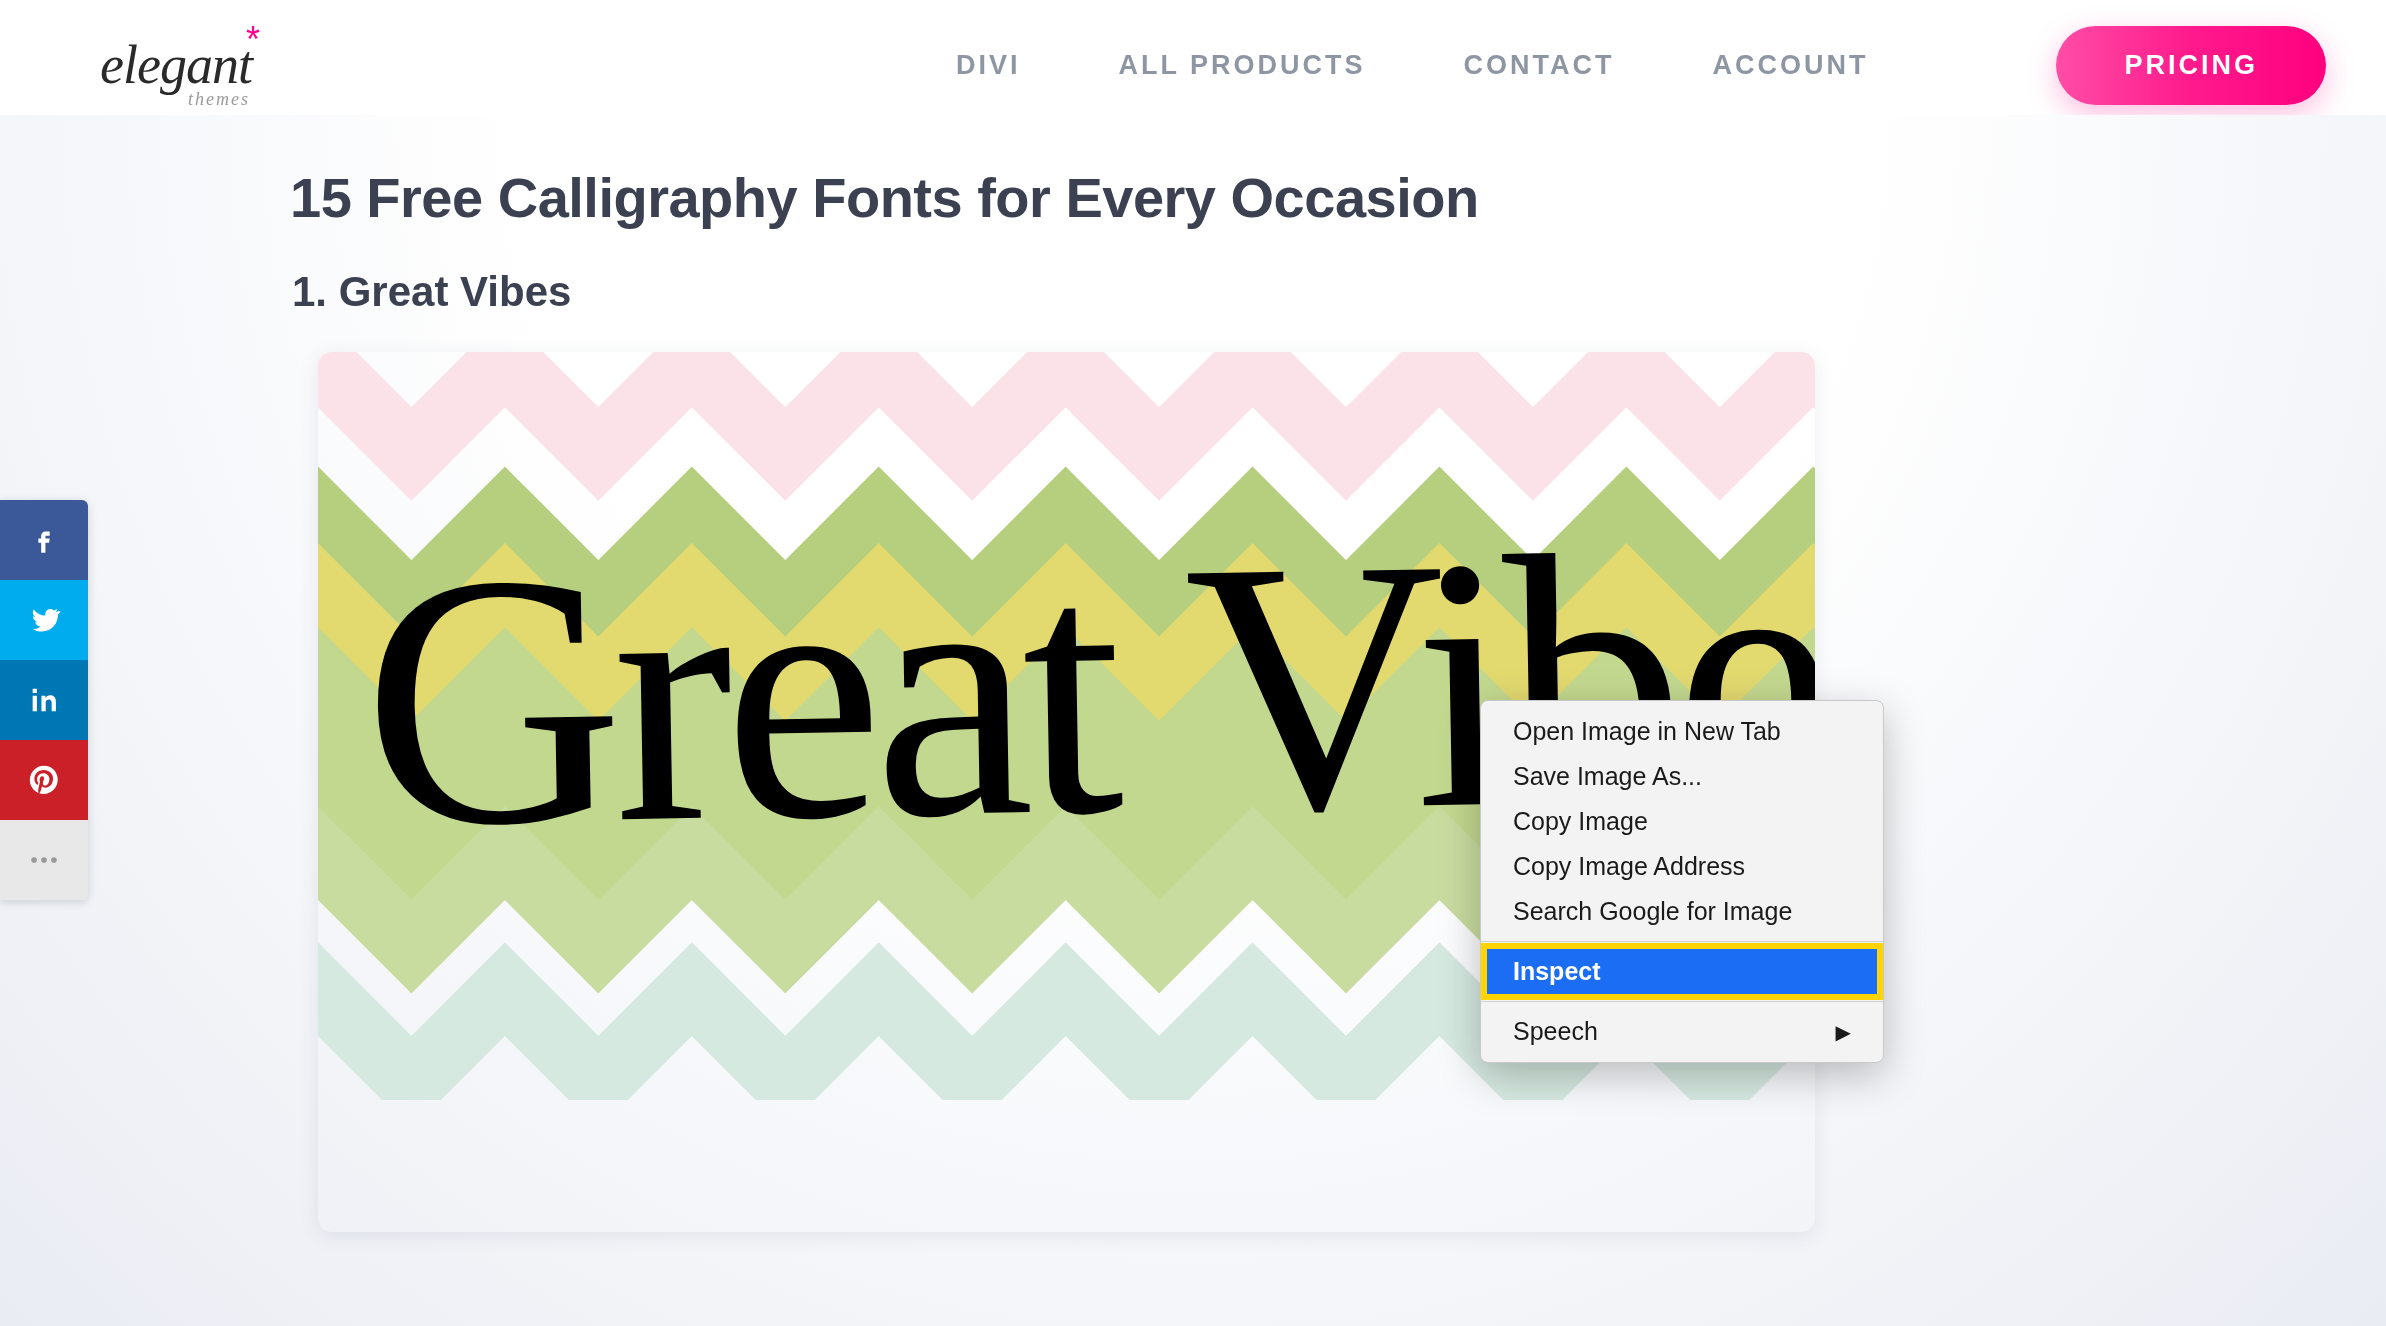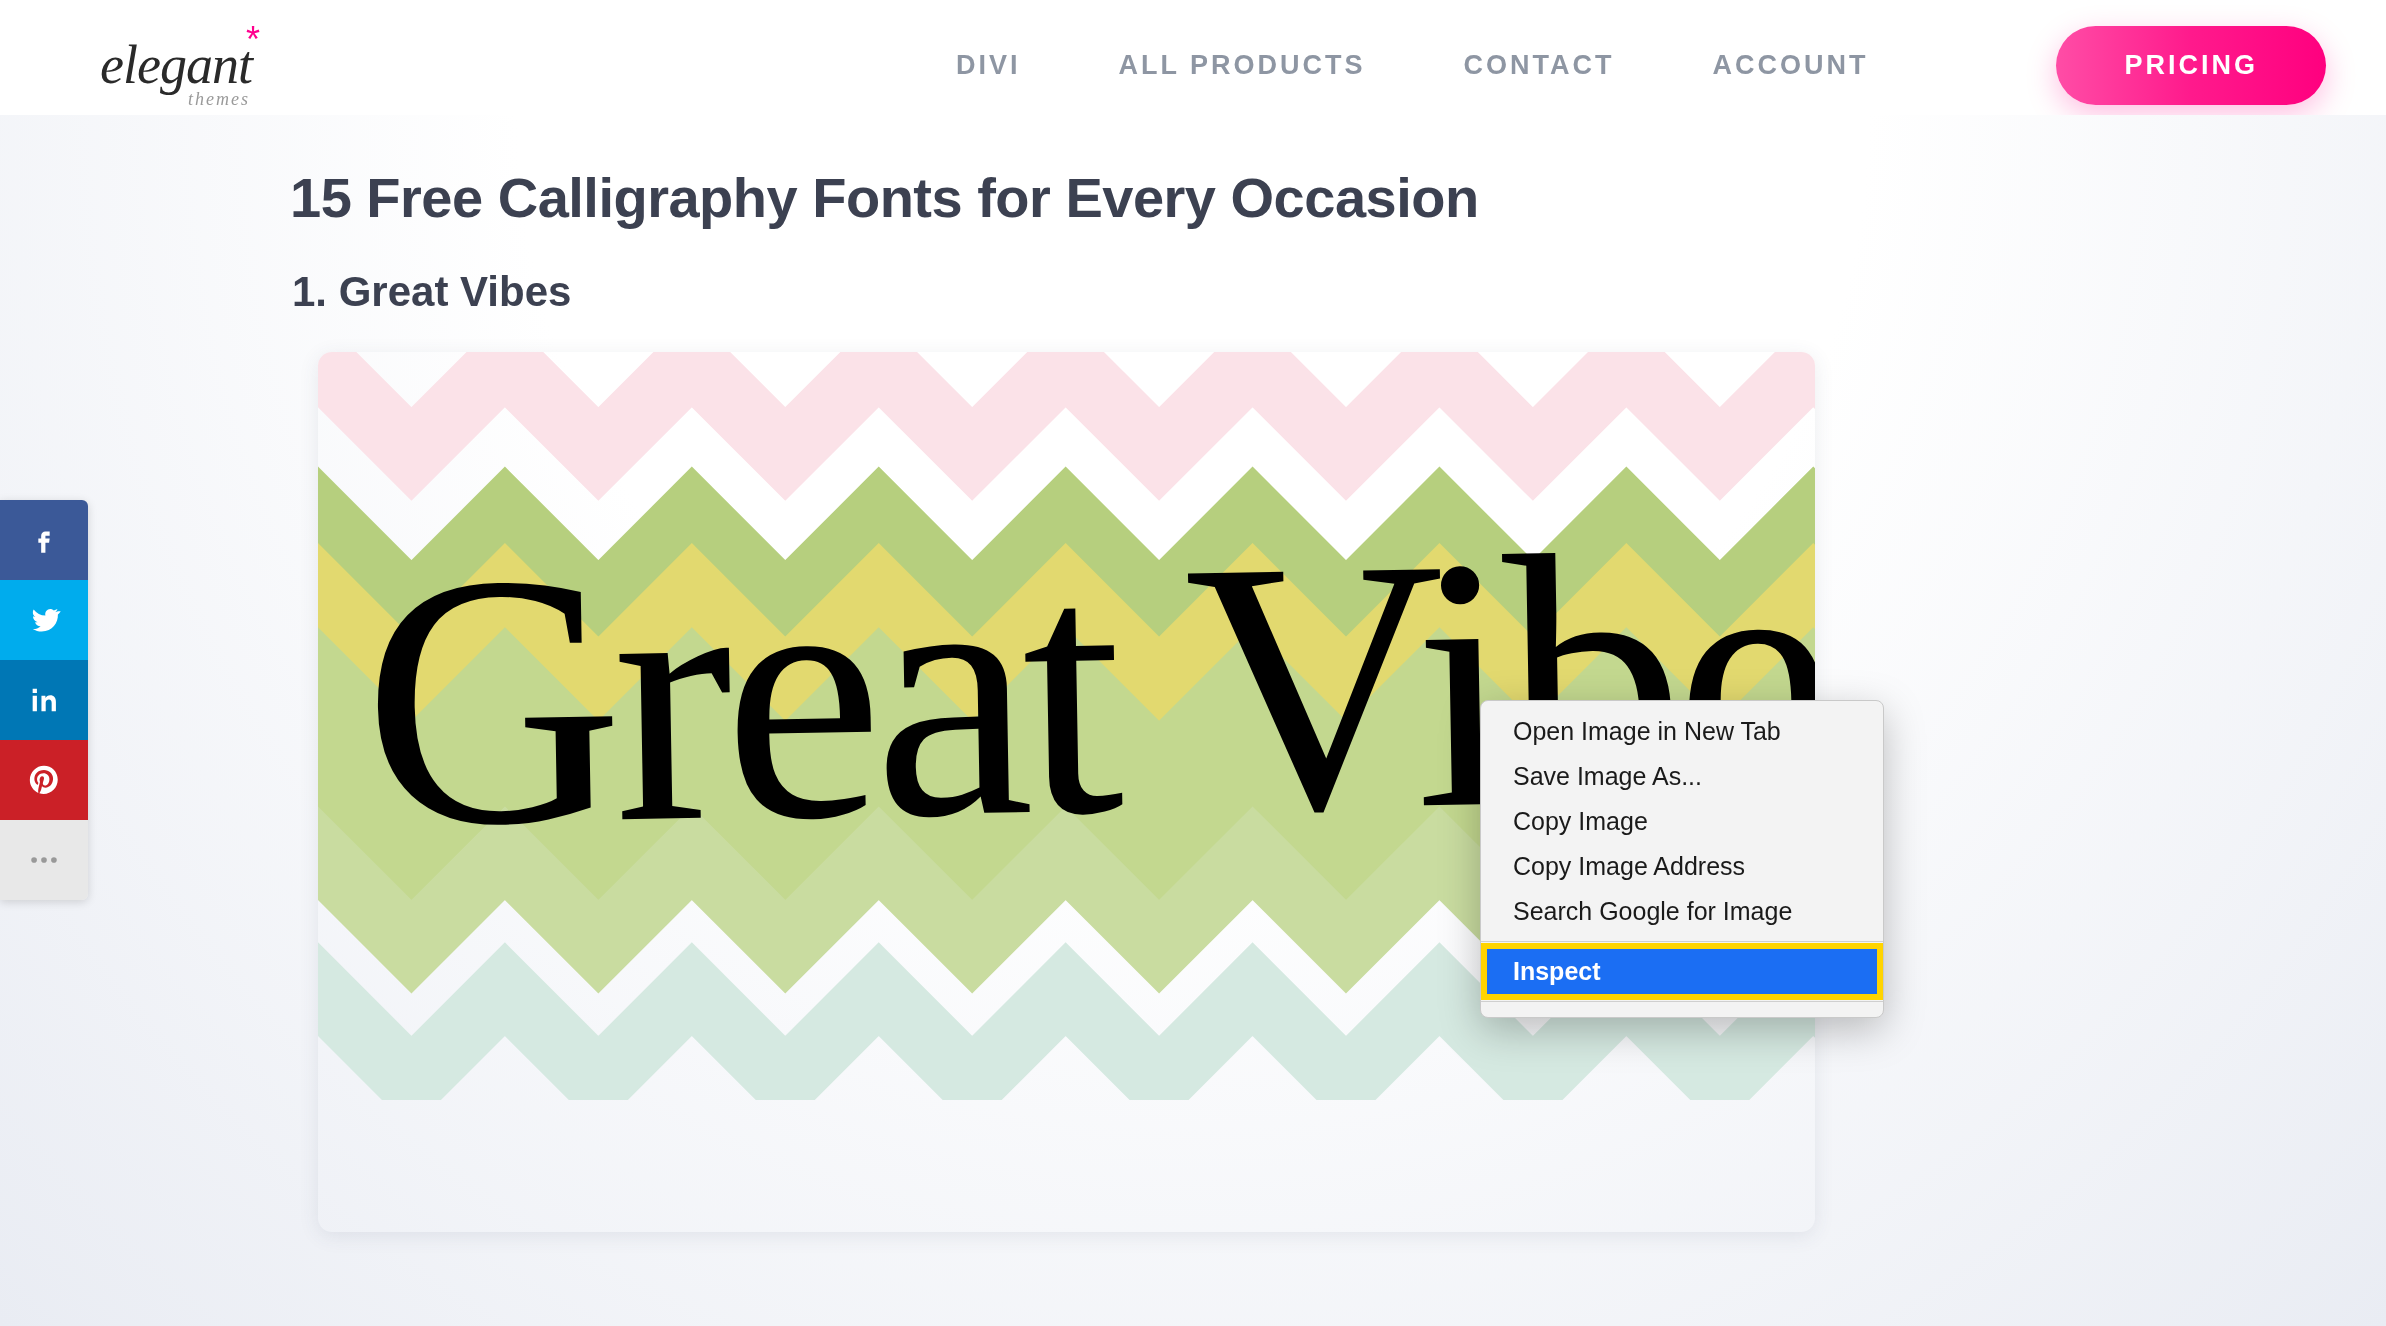--- a/index.html
+++ b/index.html
@@ -290,13 +290,17 @@
   <div class="ctx-item hoverable">Open Image in New Tab</div>
   <div class="ctx-item hoverable">Save Image As...</div>
   <div class="ctx-item hoverable">Copy Image</div>
   <div class="ctx-item hoverable">Copy Image Address</div>
   <div class="ctx-item hoverable">Search Google for Image</div>
   <div class="ctx-sep"></div>
   <div class="ctx-highlight-wrap">
     <div class="ctx-highlight">Inspect</div>
   </div>
   <div class="ctx-sep"></div>
+  <div class="ctx-item hoverable">
+    <span>Speech</span>
+    <span class="ctx-arrow">▶</span>
+  </div>
 </div>
 
 </body></html>

